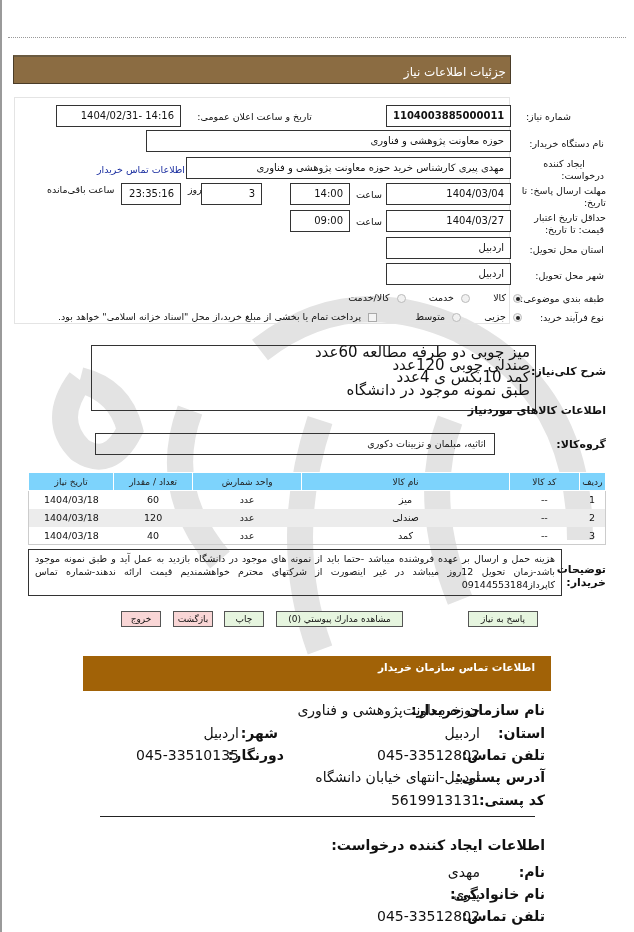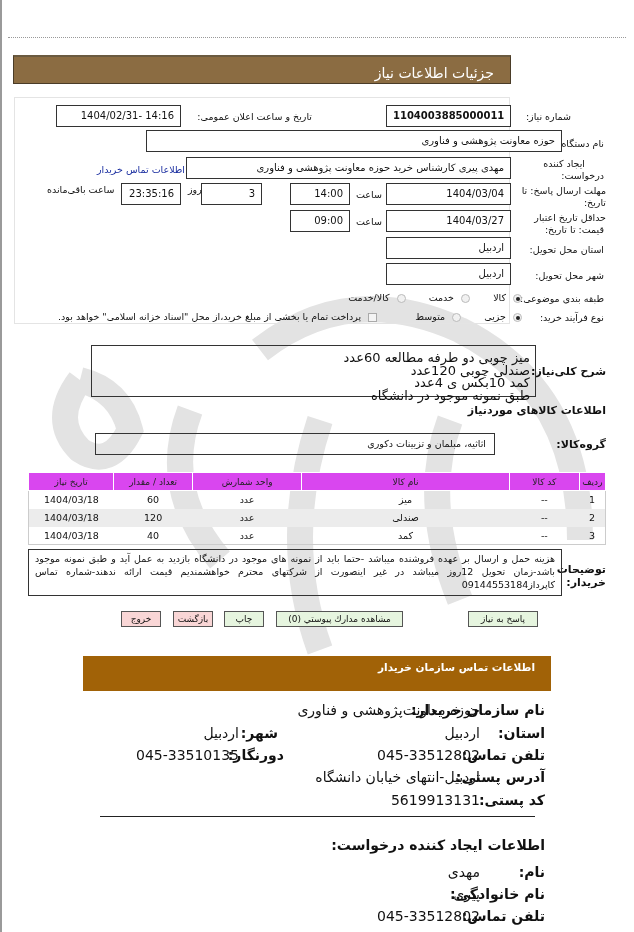--- a/index.html
+++ b/index.html
@@ -1,36 +1,36 @@
 <!DOCTYPE html>
 <html><head>
 <meta charset="utf-8">
 <style>
   * { box-sizing: border-box; margin: 0; padding: 0; }
   html, body { width: 634px; height: 932px; background: #ffffff; overflow: hidden; }
   body { font-family: "DejaVu Sans", sans-serif; font-size: 10px; color: #111; position: relative; }
   .leftbar { position: absolute; left: 0; top: 0; width: 2px; height: 932px; background: #9a9a9a; }
   .dotline { position: absolute; left: 8px; top: 37px; width: 618px; border-top: 1px dotted #999; }
   .hdr { position: absolute; left: 13px; top: 55px; width: 498px; height: 29px; background: #8b6c42; border: 1px solid #4a3c28; border-top: 2px solid #6a5a40; }
-  .hdr-title { position: absolute; right: 16px; top: 8px; color: #fff; font-size: 14px; margin-left: 22px; }
+  .hdr-title { position: absolute; right: 4px; top: 8px; color: #fff; font-size: 12px; margin-left: 22px; }
   .panel { position: absolute; left: 14px; top: 97px; width: 496px; height: 227px; border: 1px solid #e4e4e4; }
   .lbl { position: absolute; font-size: 9.5px; color: #111; text-align: right; direction: rtl; line-height: 12px; }
   .box { position: absolute; height: 22px; border: 1px solid #333; background: #fff; font-size: 10px; direction: rtl; padding: 0 6px; line-height: 20px; white-space: nowrap; overflow: hidden; }
   .box.ltr { direction: ltr; text-align: right; }
   .link { position: absolute; color: #1a2ea0; font-size: 9.5px; direction: rtl; }
   .radio { display: inline-block; width: 9px; height: 9px; border-radius: 50%; border: 1px solid #bbb; background: #f1f1f1; vertical-align: middle; position: relative; }
   .radio.on::after { content: ""; position: absolute; left: 2px; top: 2px; width: 4px; height: 4px; border-radius: 50%; background: #222; }
   .chk { display: inline-block; width: 9px; height: 9px; border: 1px solid #aaa; background: #f4f4f4; vertical-align: middle; }
   .rowline { position: absolute; direction: rtl; font-size: 9.5px; white-space: nowrap; }
   .rowline span { margin-left: 4px; }
-  .desc { position: absolute; left: 91px; top: 345px; width: 445px; height: 52px; border: 1px solid #333; direction: rtl; font-size: 13px; line-height: 12.5px; padding: 6px 5px; }
+  .desc { position: absolute; left: 91px; top: 345px; width: 445px; height: 66px; border: 1px solid #333; direction: rtl; font-size: 15px; line-height: 12.5px; padding: 0 5px; }
   .bold { font-weight: bold; }
   .group-box { position: absolute; left: 95px; top: 433px; width: 400px; height: 22px; border: 1px solid #333; direction: rtl; padding: 0 8px; line-height: 20px; font-size: 9.5px; }
   table.items { position: absolute; left: 28px; top: 472px; width: 578px; border-collapse: collapse; direction: rtl; border: 1px solid #ccc; }
-  table.items th { background: #d946ef; color: #222; font-weight: normal; font-size: 9px; height: 18px; border: 1px solid #fff; }
+  table.items th { background: #7dd3fc; color: #222; font-weight: normal; font-size: 9px; height: 18px; border: 1px solid #fff; }
   table.items td { font-size: 9.5px; height: 18px; text-align: center; }
   table.items tr.alt td { background: #ececec; }
   .notes { position: absolute; left: 28px; top: 549px; width: 534px; height: 47px; border: 1px solid #333; direction: rtl; font-size: 9.5px; line-height: 13px; padding: 2px 6px; text-align: justify; }
   .btn { position: absolute; top: 611px; height: 16px; border: 1px solid #555; font-size: 9px; line-height: 14px; text-align: center; direction: rtl; cursor: pointer; }
   .btn.green { background: #e6f5df; }
   .btn.red { background: #f9d6d6; }
   .hdr2 { position: absolute; left: 83px; top: 656px; width: 468px; height: 35px; background: #a16207; }
   .hdr2-title { position: absolute; right: 16px; top: 5px; color: #fff; font-size: 10.5px; font-weight: bold; }
   .kv { position: absolute; direction: rtl; font-size: 14px; white-space: nowrap; }
   .kv-l { font-weight: bold; }
@@ -58,21 +58,21 @@
 </div>
 
 <div class="panel"></div>
 
 <div class="lbl" style="right:63px; top:111px;">شماره نیاز:</div>
 <div class="box ltr" style="left:386px; top:105px; width:125px;font-weight:bold;">1104003885000011</div>
 <div class="lbl" style="right:322px; top:111px;">تاریخ و ساعت اعلان عمومی:</div>
 <div class="box ltr" style="left:56px; top:105px; width:125px;">1404/02/31- 14:16</div>
 
 <div class="lbl" style="right:30px; top:138px;">نام دستگاه خریدار:</div>
-<div class="box" style="left:146px; top:130px; width:416px;">حوزه معاونت پژوهشی و فناوری</div>
+<div class="box" style="left:146px; top:130px; width:365px;">حوزه معاونت پژوهشی و فناوری</div>
 
 <div class="lbl" style="right:49px; top:158px;margin-left:44px;">ایجاد کننده</div>
 <div class="lbl" style="right:30px; top:170px;">درخواست:</div>
 <div class="box" style="left:186px; top:157px; width:325px;">مهدی پیری کارشناس خرید حوزه معاونت پژوهشی و فناوری</div>
 <a class="link" style="left:97px; top:164px;">اطلاعات تماس خریدار</a>
 
 <div class="lbl" style="right:28px; top:185px;">مهلت ارسال پاسخ: تا</div>
 <div class="lbl" style="right:28px; top:197px;">تاریخ:</div>
 <div class="box ltr" style="left:386px; top:183px; width:125px;">1404/03/04</div>
 <div class="lbl" style="left:356px; top:189px;">ساعت</div>

